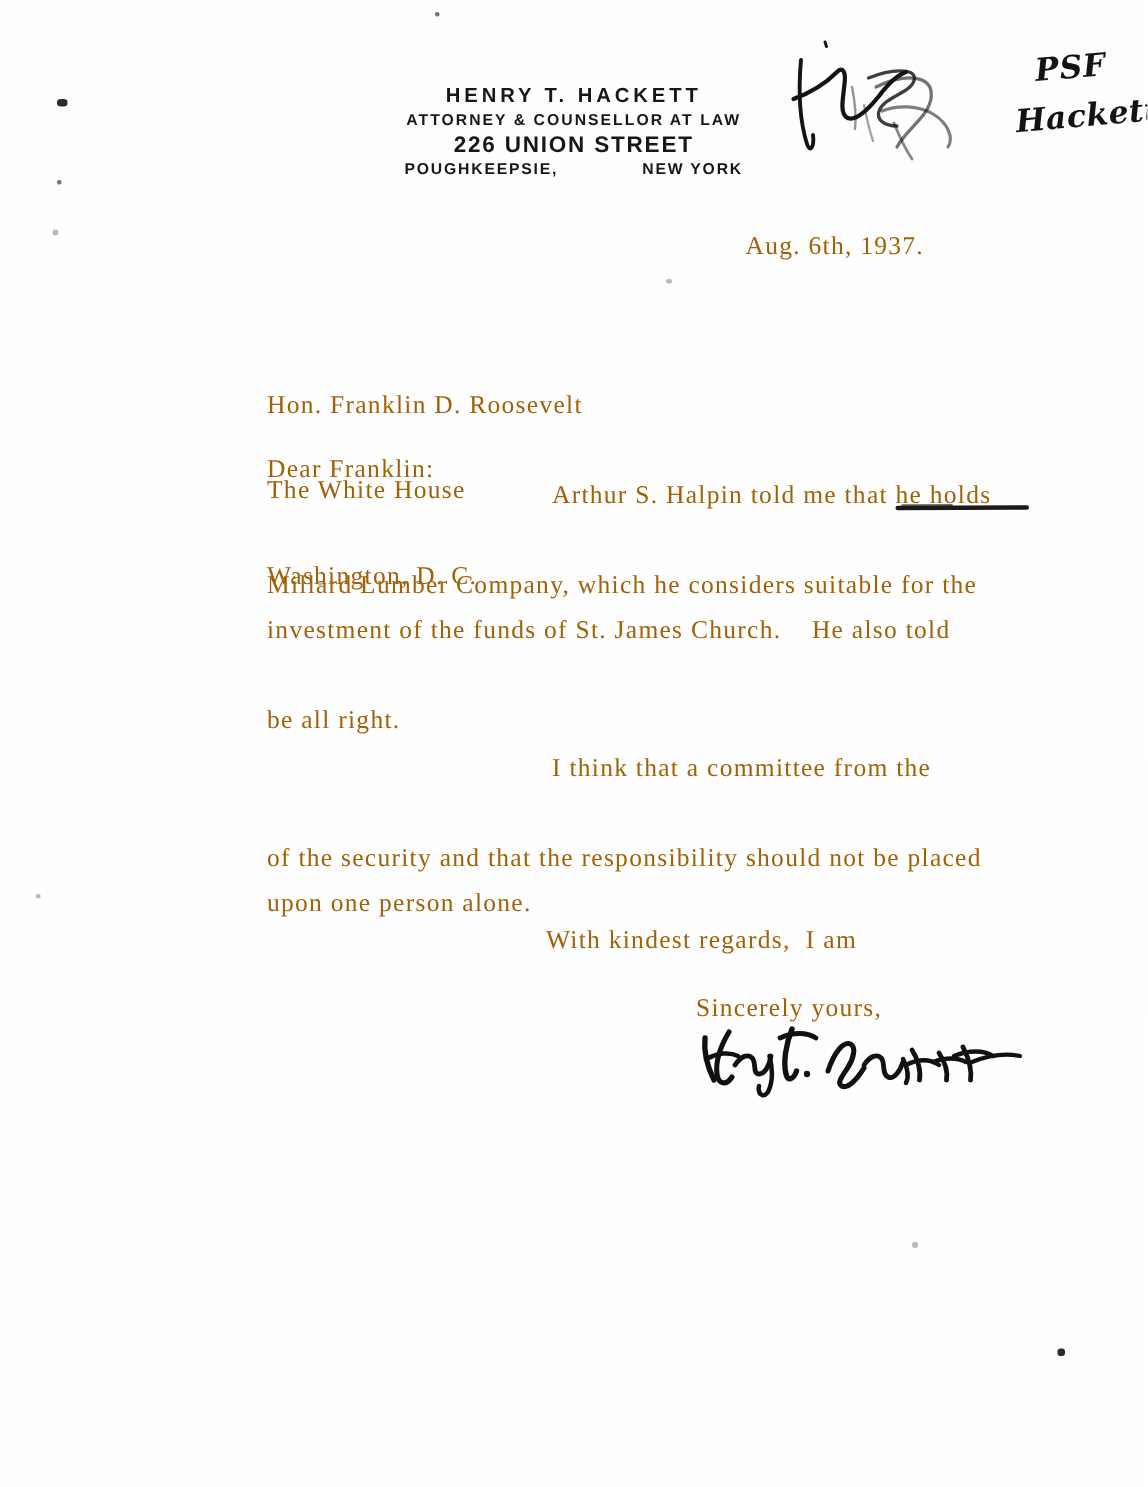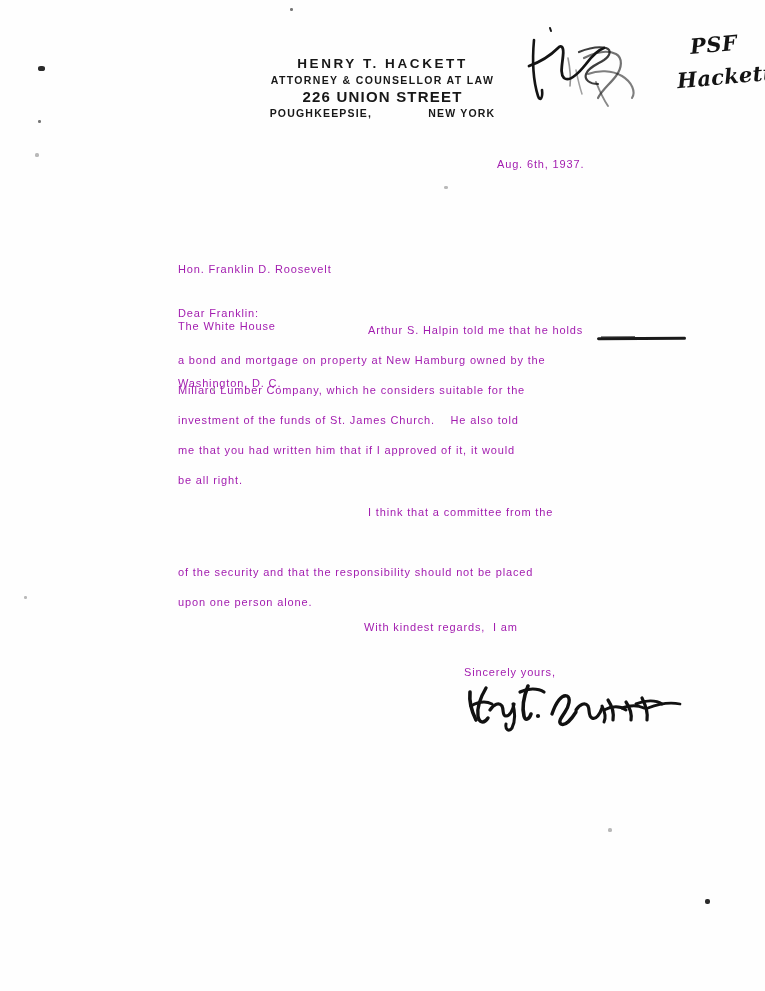--- a/index.html
+++ b/index.html
@@ -55,23 +55,23 @@
     font-weight: bold;
     letter-spacing: 1.2px;
     line-height: 15px;
     margin-top: 2px;
   }
   .lh-city .gap { display: inline-block; width: 56px; }
 
   
   .typed {
     position: absolute;
-    color: #a21caf;
-    font-family: Liberation Sans, sans-serif;
-    font-size: 11px;
+    color: #a16207;
+    font-family: Liberation Serif, serif;
+    font-size: 17px;
     letter-spacing: 0.85px;
     white-space: pre;
     line-height: 30px;
   }
 
   .date-line   { left: 497px; top: 149px; }
 
   .addressee   { left: 178px; top: 222px; line-height: 19px; }
 
   .salutation  { left: 178px; top: 298px; }
@@ -179,24 +179,22 @@
     <div>Hon. Franklin D. Roosevelt</div>
     <div>The White House</div>
     <div>Washington, D. C.</div>
   </div>
 
   <div class="typed salutation">Dear Franklin:</div>
 
   <div class="typed body-line" style="top:315px; left:368px;">Arthur S. Halpin told me that he holds</div>
   <div class="ink-underline"></div>
 
-  <div class="typed body-line" style="top:345px;">a bond and mortgage on property at New Hamburg owned by the</div>
   <div class="typed body-line" style="top:375px;">Millard Lumber Company, which he considers suitable for the</div>
   <div class="typed body-line" style="top:405px;">investment of the funds of St. James Church.    He also told</div>
-  <div class="typed body-line" style="top:435px;">me that you had written him that if I approved of it, it would</div>
   <div class="typed body-line" style="top:497px; left:368px;">I think that a committee from the</div>
 
   <div class="typed body-line" style="top:465px;">be all right.</div>
   <div class="typed body-line" style="top:557px;">of the security and that the responsibility should not be placed</div>
   <div class="typed body-line" style="top:587px;">upon one person alone.</div>
 
   <div class="typed closing-regards">With kindest regards,  I am</div>
   <div class="typed closing-sincerely">Sincerely yours,</div>
 
   <div class="hand hw-signature">

